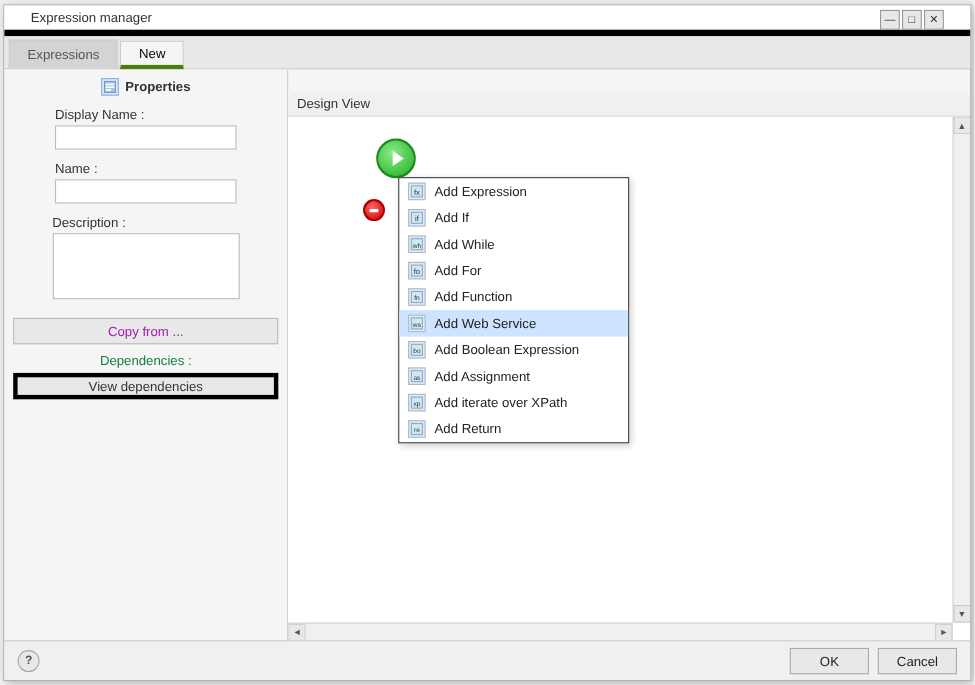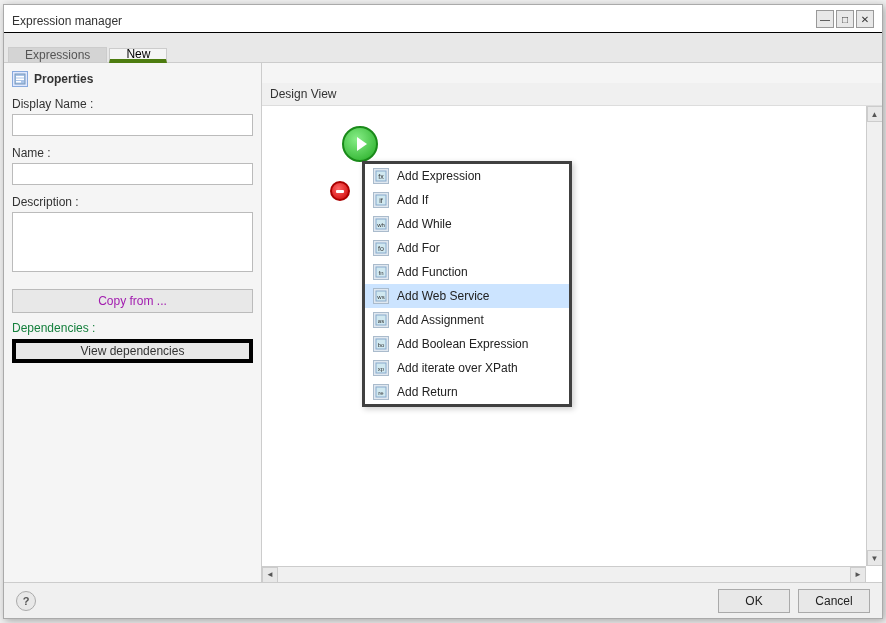--- a/index.html
+++ b/index.html
@@ -18,24 +18,24 @@
       width: 880px;
       height: 615px;
       background: #f5f5f5;
       border: 1px solid #aaa;
       display: flex;
       flex-direction: column;
       box-shadow: 2px 2px 8px rgba(0,0,0,0.3);
     }
     .title-bar {
       background: #fff;
-      border-bottom: 1px solid #000000;
-      padding: 4px 8px;
-      display: flex;
-      align-items: flex-end;
+      border-bottom: 6px solid #000000;
+      padding: 4px 24px;
+      display: flex;
+      align-items: flex-start;
       justify-content: space-between;
       height: 28px;
     }
     .title-bar-left {
       display: flex;
       align-items: center;
       gap: 6px;
     }
     .title-text {
       font-size: 12px;
@@ -66,21 +66,21 @@
       height: 30px;
     }
     .tab {
       padding: 4px 16px;
       border: 1px solid #ccc;
       border-bottom: none;
       cursor: pointer;
       background: #d4d4d4;
       color: #555;
       font-size: 12px;
-      height: 15px;
+      height: 26px;
       display: flex;
       align-items: center;
       margin-right: 2px;
     }
     .tab.active {
       background: #f5f5f5;
       color: #000;
       font-weight: normal;
       border-bottom: 4px solid #4d7c0f;
       margin-bottom: -1px;
@@ -90,20 +90,21 @@
       flex: 1;
       overflow: hidden;
     }
     .left-panel {
       width: 258px;
       background: #f5f5f5;
       border-right: 1px solid #ccc;
       display: flex;
       flex-direction: column;
       padding: 8px;
+      align-items: center;
     }
     .panel-header {
       display: flex;
       align-items: center;
       gap: 6px;
       margin-bottom: 10px;
       font-weight: bold;
       font-size: 12px;
       color: #333;
     }
@@ -298,21 +299,21 @@
       background: #fff;
       border-radius: 1px;
     }
     
     .context-menu {
       position: absolute;
       top: 55px;
       left: 100px;
       width: 210px;
       background: #fff;
-      border: 3px solid #404040;
+      border: 1px solid #404040;
       box-shadow: 2px 2px 6px rgba(0,0,0,0.2);
       z-index: 100;
     }
     .context-menu-item {
       display: flex;
       align-items: center;
       padding: 4px 8px;
       cursor: pointer;
       font-size: 12px;
       color: #222;
@@ -499,33 +500,33 @@
                 <rect x="1" y="1" width="10" height="10" fill="#d0e8f0" stroke="#88aacc" stroke-width="1"></rect>
                 <text x="6" y="9" text-anchor="middle" font-size="6" fill="#333">ws</text>
               </svg>
             </div>
             <span>Add Web Service</span>
           </div>
           <div class="context-menu-item">
             <div class="menu-icon">
               <svg width="12" height="12" viewBox="0 0 12 12">
                 <rect x="1" y="1" width="10" height="10" fill="#d0e8f0" stroke="#88aacc" stroke-width="1"></rect>
+                <text x="6" y="9" text-anchor="middle" font-size="6" fill="#333">bo</text>
+              </svg>
+            </div>
+            <span>Add Boolean Expression</span>
+          </div>
+          <div class="context-menu-item">
+            <div class="menu-icon">
+              <svg width="12" height="12" viewBox="0 0 12 12">
+                <rect x="1" y="1" width="10" height="10" fill="#d0e8f0" stroke="#88aacc" stroke-width="1"></rect>
                 <text x="6" y="9" text-anchor="middle" font-size="6" fill="#333">as</text>
               </svg>
             </div>
             <span>Add Assignment</span>
-          </div>
-          <div class="context-menu-item">
-            <div class="menu-icon">
-              <svg width="12" height="12" viewBox="0 0 12 12">
-                <rect x="1" y="1" width="10" height="10" fill="#d0e8f0" stroke="#88aacc" stroke-width="1"></rect>
-                <text x="6" y="9" text-anchor="middle" font-size="6" fill="#333">bo</text>
-              </svg>
-            </div>
-            <span>Add Boolean Expression</span>
           </div>
           <div class="context-menu-item">
             <div class="menu-icon">
               <svg width="12" height="12" viewBox="0 0 12 12">
                 <rect x="1" y="1" width="10" height="10" fill="#d0e8f0" stroke="#88aacc" stroke-width="1"></rect>
                 <text x="6" y="9" text-anchor="middle" font-size="6" fill="#333">xp</text>
               </svg>
             </div>
             <span>Add iterate over XPath</span>
           </div>

